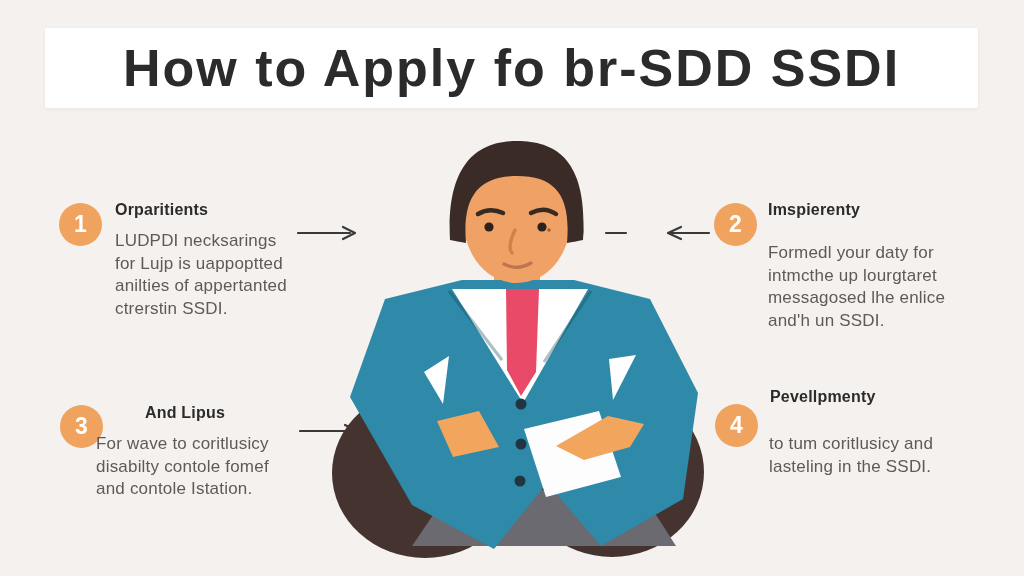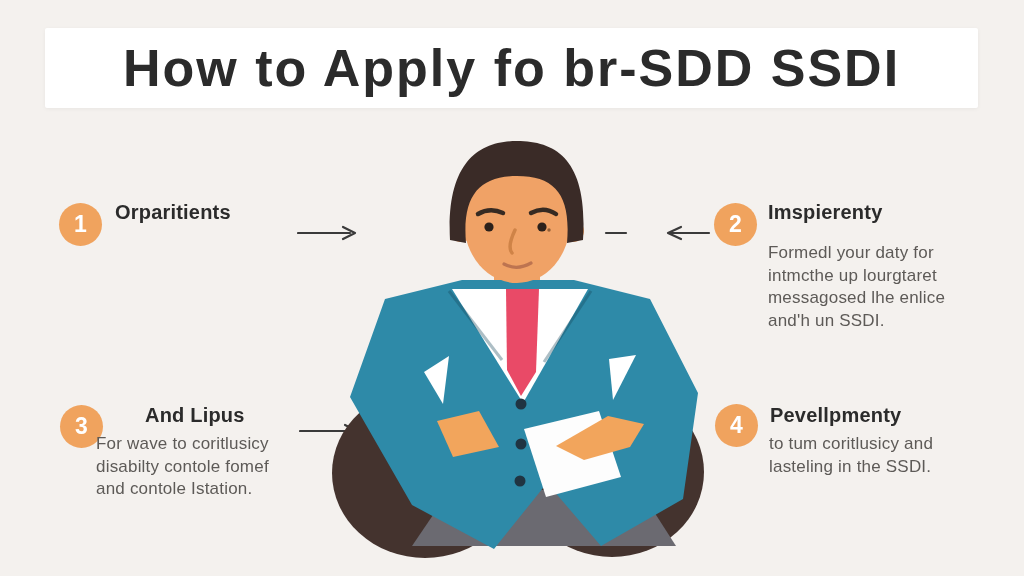--- a/index.html
+++ b/index.html
@@ -23,31 +23,31 @@
     color:var(--title-text,#2b2b2b);white-space:nowrap;
   }
   
   .badge{
     position:absolute;width:43px;height:43px;border-radius:50%;
     background:var(--badge-orange,#f0a35e);
     display:flex;align-items:center;justify-content:center;
     color:var(--badge-number,#fff);font-size:23px;font-weight:700;
   }
   .step-heading{
-    position:absolute;font-size:20px;font-weight:700;
+    position:absolute;font-size:16px;font-weight:700;
     color:var(--heading-text,#2b2b2b);white-space:nowrap;letter-spacing:0.2px;
   }
   .step-body{
     position:absolute;font-size:17px;line-height:22.5px;
     color:var(--body-text,#5d5a57);letter-spacing:0.2px;white-space:nowrap;
   }
   .b1{left:59px;top:203px;}  .h1s{left:115px;top:201px;}  .t1{left:115px;top:230px;}
   .b2{left:714px;top:203px;} .h2s{left:768px;top:201px;}  .t2{left:768px;top:242px;}
   .b3{left:60px;top:405px;}  .h3s{left:113px;top:404px;margin-left:32px;}  .t3{left:96px;top:433px;}
-  .b4{left:715px;top:404px;} .h4s{left:770px;top:404px;text-align:right;}  .t4{left:769px;top:433px;}
+  .b4{left:715px;top:404px;} .h4s{left:770px;top:388px;text-align:right;}  .t4{left:769px;top:433px;}
   
   .arrow{position:absolute;}
   .arrow line,.arrow path{
     stroke:var(--arrow,#3a3a3a);stroke-width:2.2;fill:none;
     stroke-linecap:round;stroke-linejoin:round;
   }
   .ar1{left:297px;top:225px;}
   .ar2{left:602px;top:224px;}
   .ar3{left:299px;top:423px;}
   
@@ -75,20 +75,26 @@
 <div id="page">
 
   <div class="title-band">
     <div class="title-text">How to Apply fo br-SDD SSDI</div>
   </div>
 
   <div class="badge b1">
     <span>1</span>
   </div>
   <div class="step-heading h1s">Orparitients</div>
+  <div class="step-body t1">
+    <div>LUDPDI necksarings</div>
+    <div>for Lujp is uappoptted</div>
+    <div>anilties of appertanted</div>
+    <div>ctrerstin SSDI.</div>
+  </div>
 
   <div class="badge b2">
     <span>2</span>
   </div>
   <div class="step-heading h2s">Imspierenty</div>
   <div class="step-body t2">
     <div>Formedl your daty for</div>
     <div>intmcthe up lourgtaret</div>
     <div>messagosed lhe enlice</div>
     <div>and'h un SSDI.</div>

